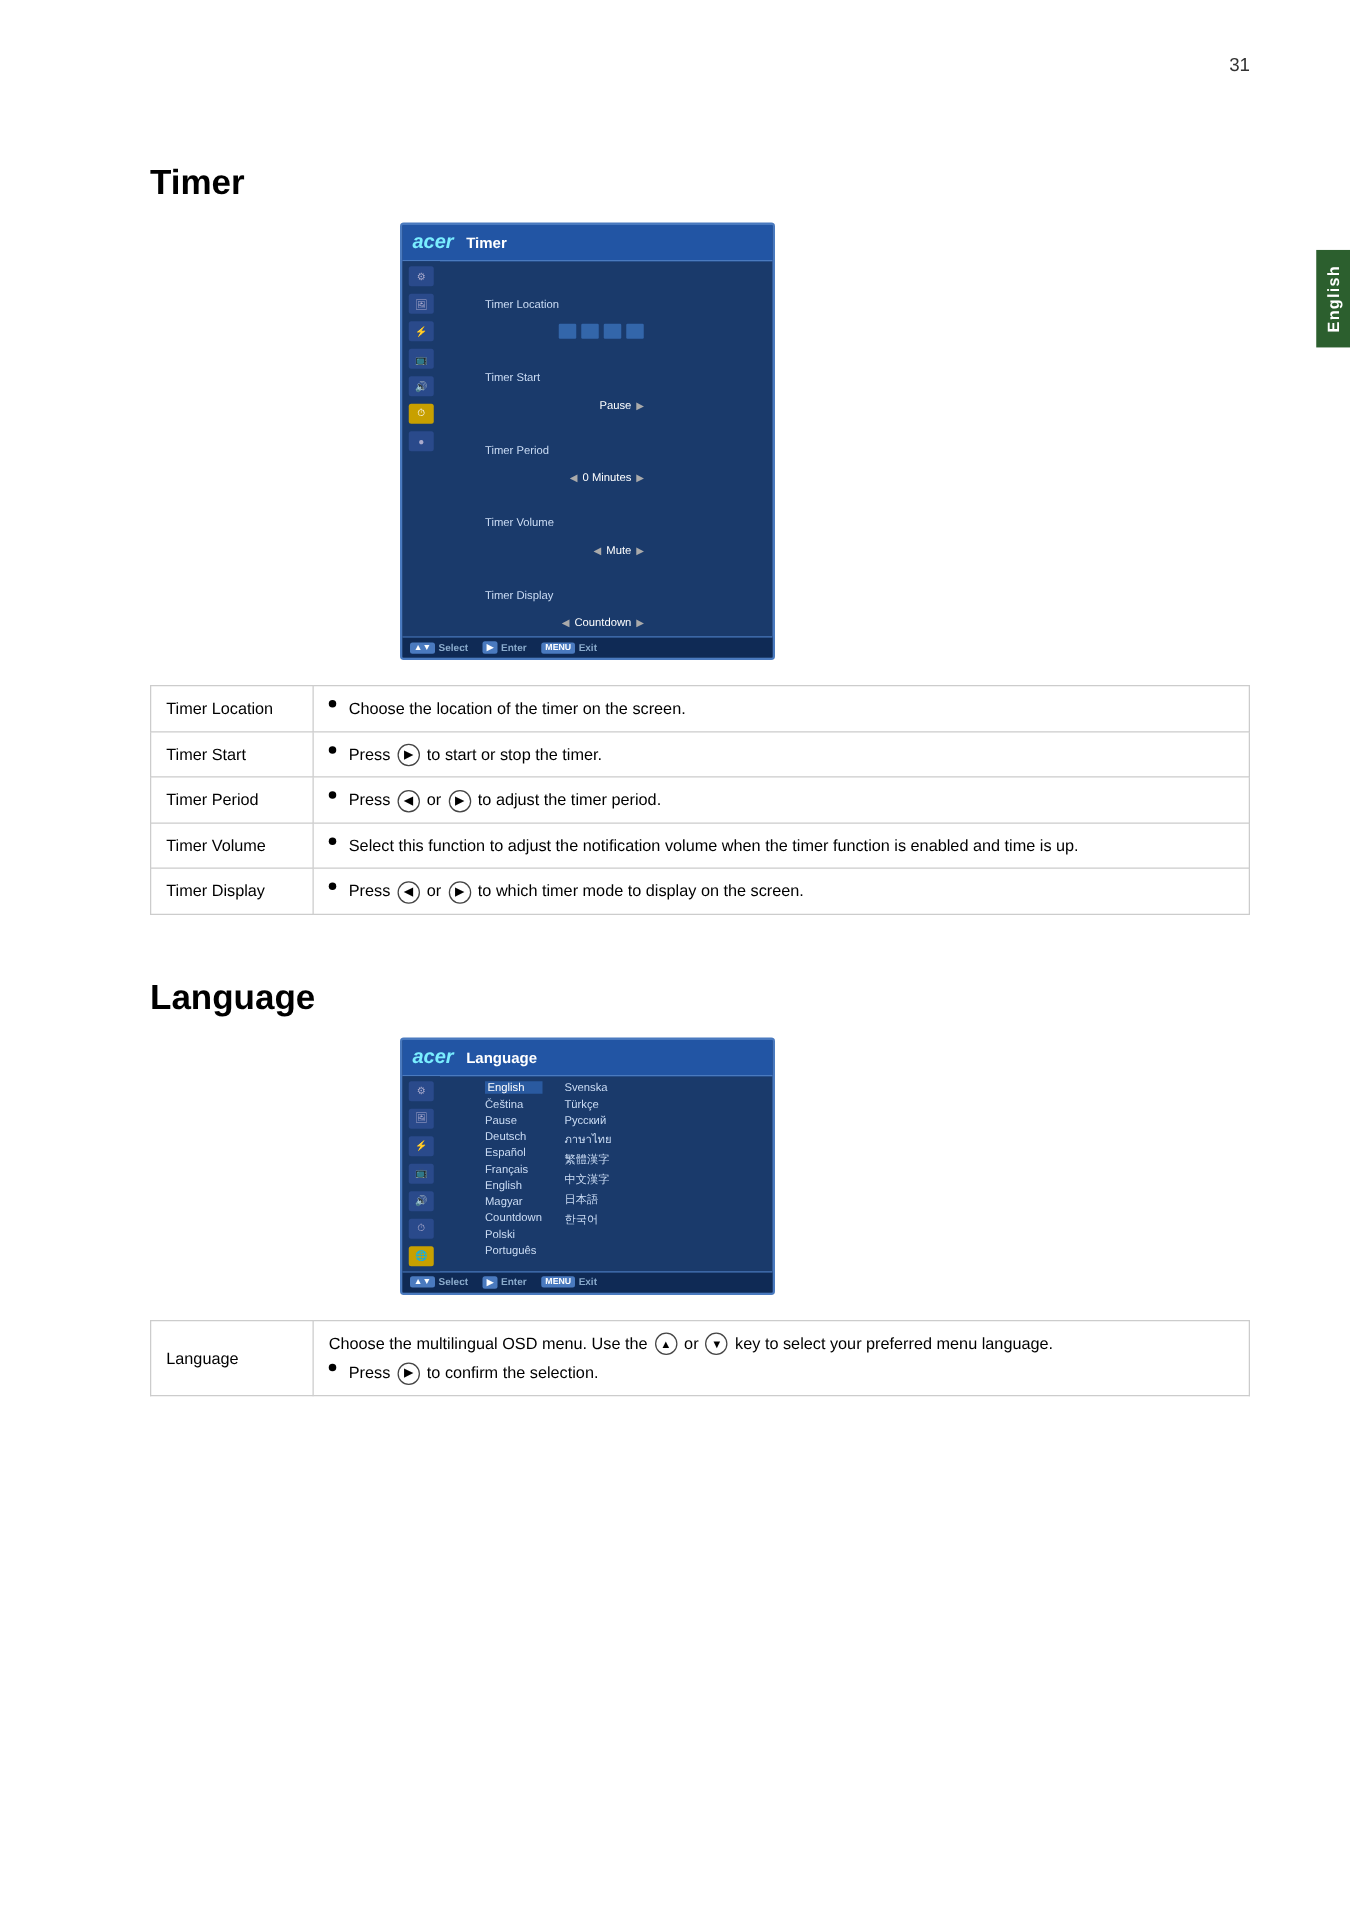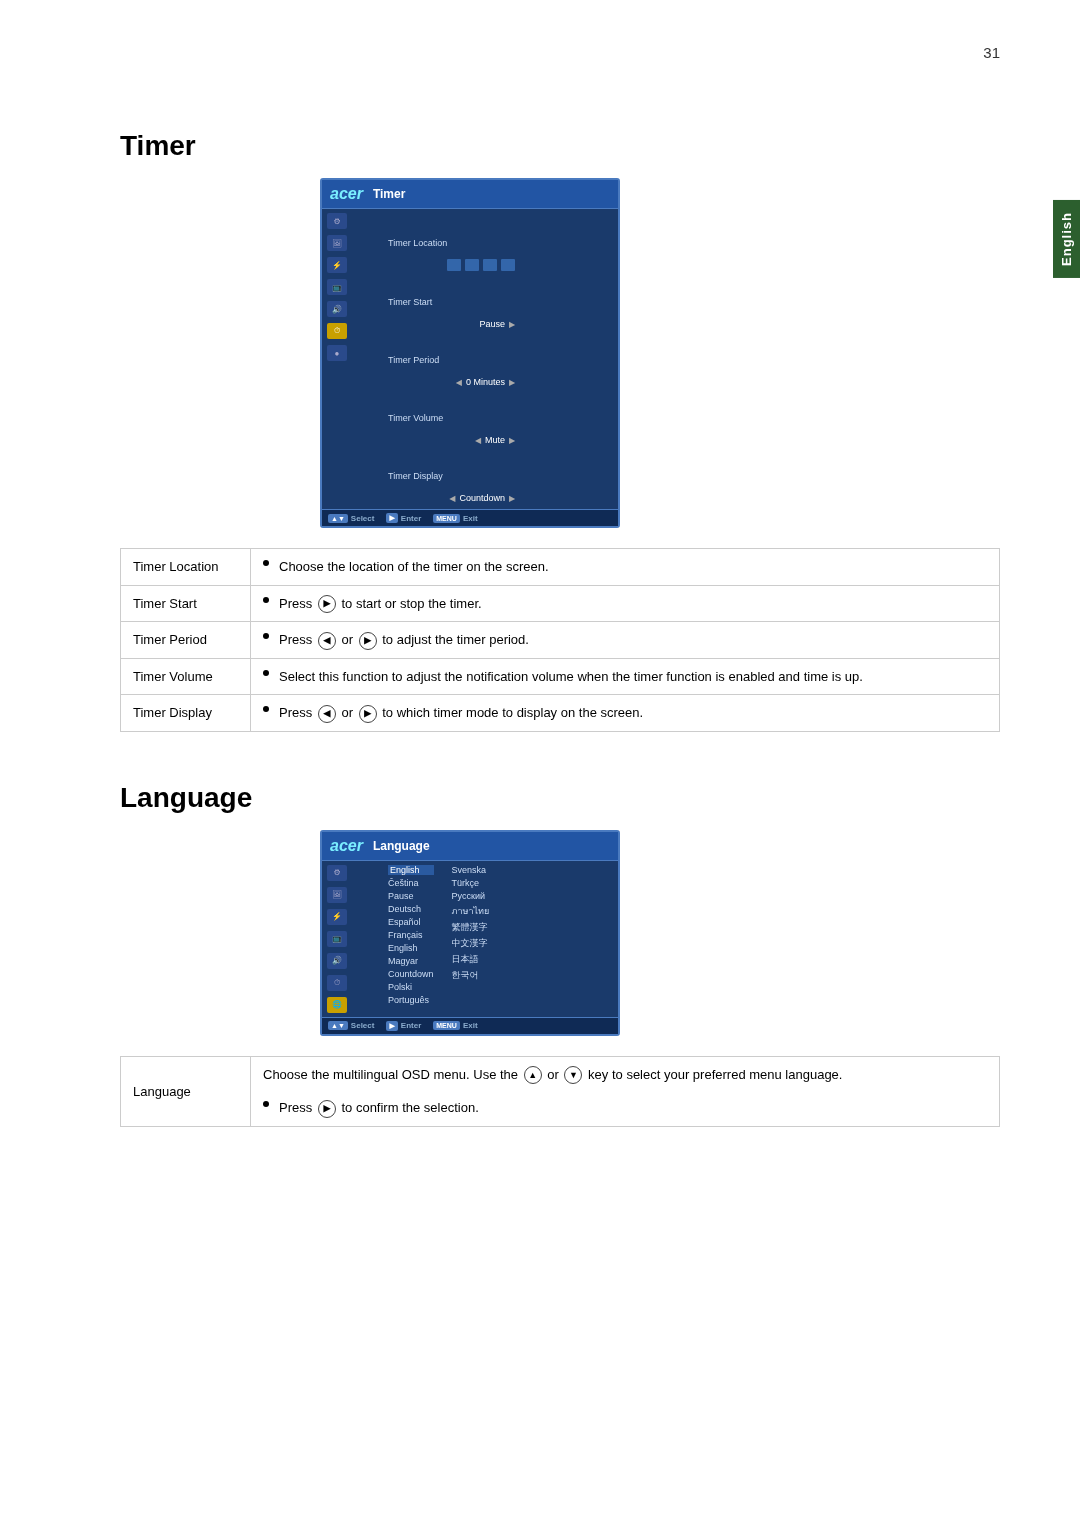--- a/index.html
+++ b/index.html
@@ -450,21 +450,21 @@
         </span>
       </div>
     </div>
   </div>
 
   <table class="desc-table">
     <tbody>
       <tr>
         <td class="col-label">Language</td>
         <td class="col-desc">
-          <div style="margin-bottom:14px;">
+          <div style="margin-bottom:4px;">
             Choose the multilingual OSD menu. Use the
             <span class="inline-btn-up">▲</span>
             or
             <span class="inline-btn-up">▼</span>
             key to select your preferred menu language.
           </div>
           <div class="bullet-item">
             <div class="bullet"></div>
             <span>Press <span class="inline-btn">▶</span> to confirm the selection.</span>
           </div>

